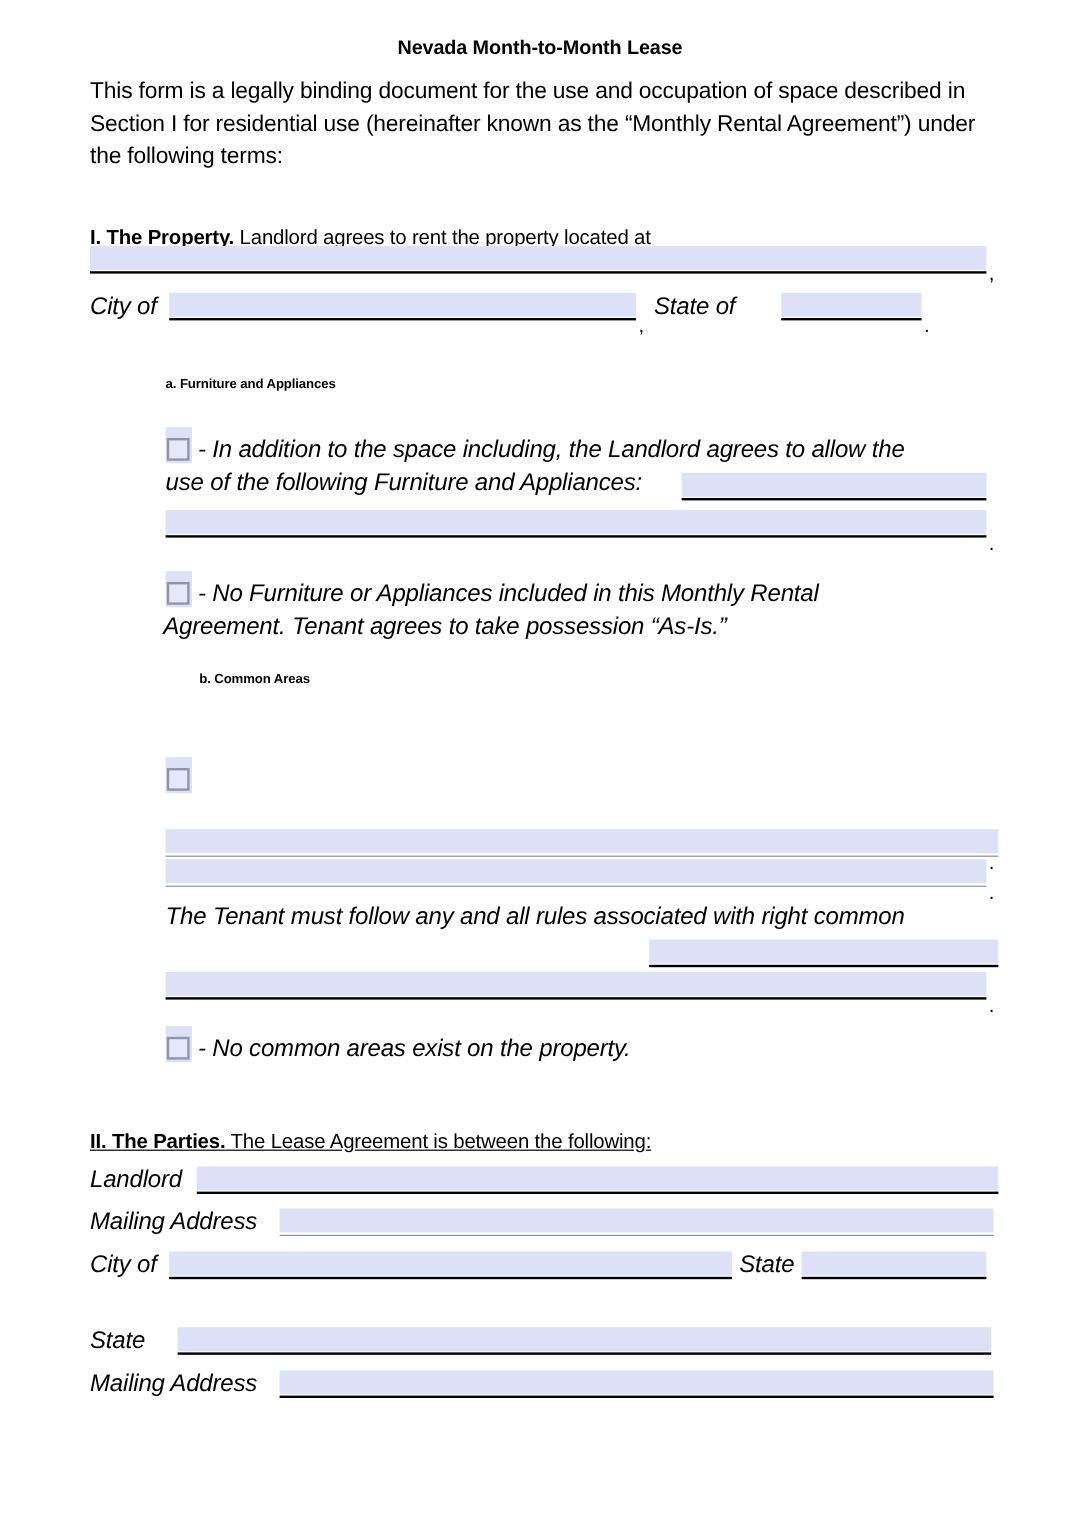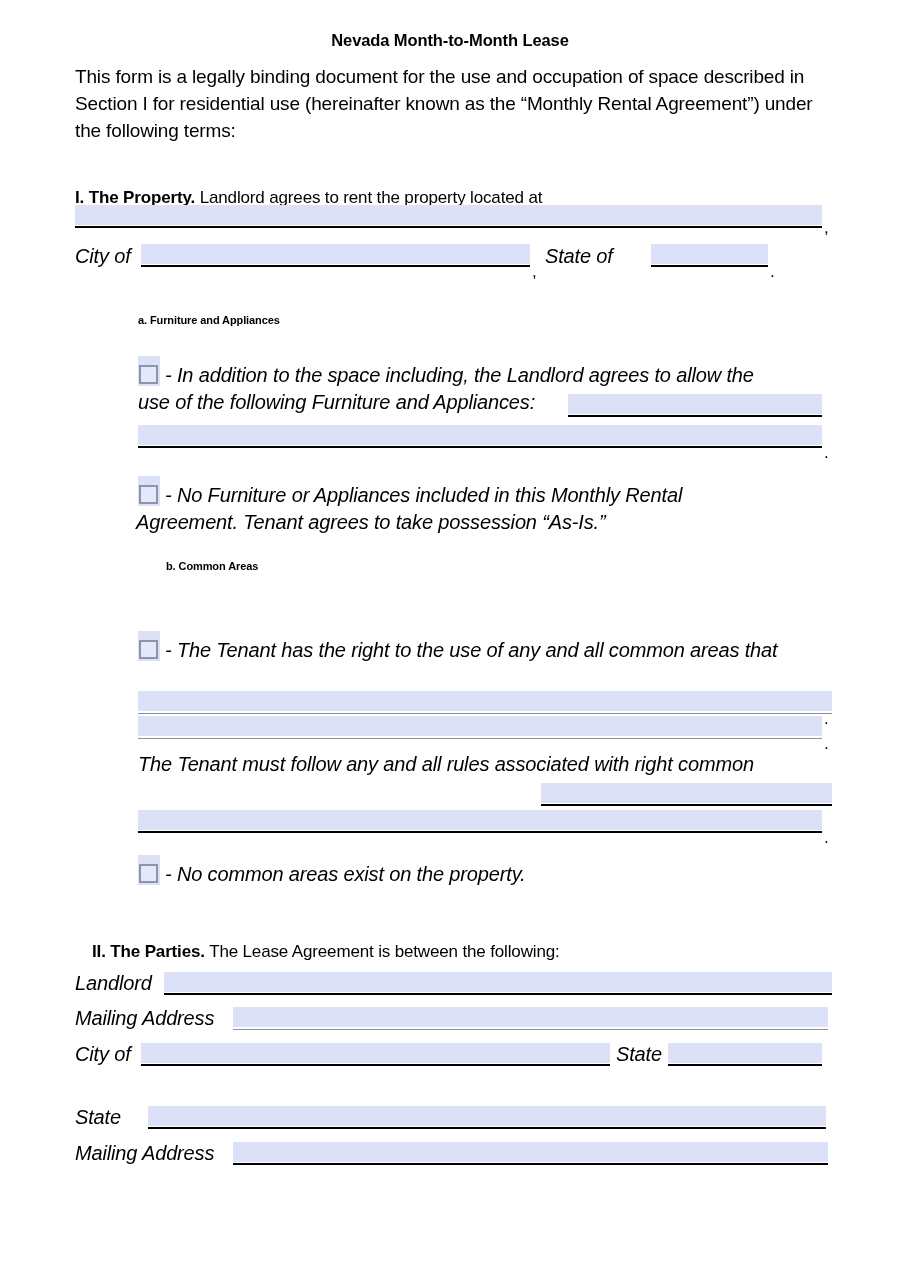--- a/index.html
+++ b/index.html
@@ -154,37 +154,36 @@
     <div class="cbox"></div>
   </div>
   <div class="t" style="left:165px; top:482px;text-align:center;">- No Furniture or Appliances included in this Monthly Rental</div>
   <div class="t" style="left:136px; top:509px;">Agreement. Tenant agrees to take possession “As-Is.”</div>
 
   <div class="sub-head" style="left:138px; top:560px;margin-left:28px;">b. Common Areas</div>
 
   <div class="cbox-wrap" style="left:138px; top:631px;">
     <div class="cbox"></div>
   </div>
-  <div class="t" style="left:165px; top:637px;">- The Tenant has the right to the use of any and all common areas that</div>
   <div class="field soft" style="left:138px; top:691px; width:694px; height:20px;"></div>
   <div class="punct" style="left:824px; top:710px;">.</div>
   <div class="field soft" style="left:138px; top:716px; width:684px; height:20px;"></div>
   <div class="punct" style="left:824px; top:735px;">.</div>
 
   <div class="t" style="left:138px; top:751px;">The Tenant must follow any and all rules associated with right common</div>
   <div class="field" style="left:541px; top:783px; width:291px; height:20px;"></div>
   <div class="field" style="left:138px; top:810px; width:684px; height:20px;"></div>
   <div class="punct" style="left:824px; top:829px;">.</div>
 
   <div class="cbox-wrap" style="left:138px; top:855px;">
     <div class="cbox"></div>
   </div>
   <div class="t" style="left:165px; top:861px;">- No common areas exist on the property.</div>
 
-  <div class="sect-head" style="left:92px; top:938px;">
+  <div class="sect-head" style="left:75px; top:938px;text-decoration:underline;">
     <span class="bold">II. The Parties.</span><span> The Lease Agreement is between the following:</span>
   </div>
 
   <div class="t" style="left:75px; top:970px;">Landlord</div>
   <div class="field" style="left:164px; top:972px; width:668px; height:20px;"></div>
 
   <div class="t" style="left:75px; top:1005px;">Mailing Address</div>
   <div class="field soft" style="left:233px; top:1007px; width:595px; height:20px;"></div>
 
   <div class="t" style="left:75px; top:1041px;">City of</div>

